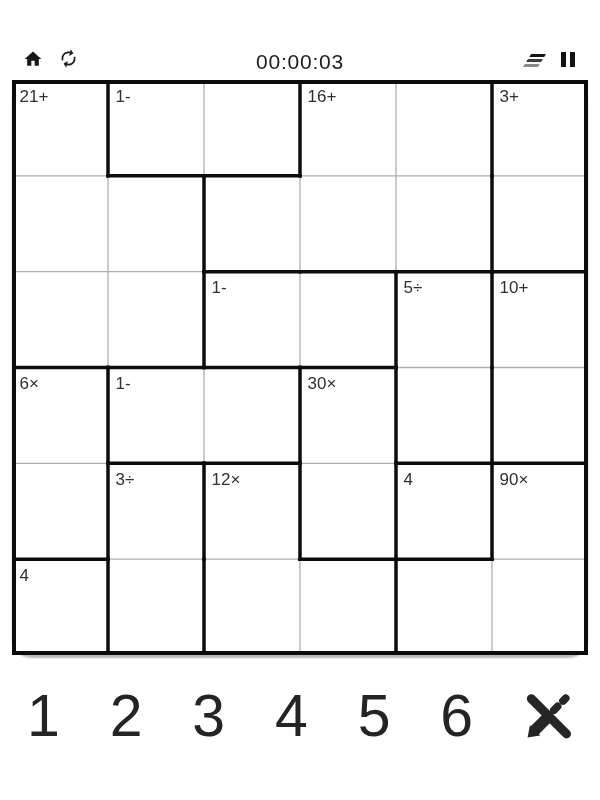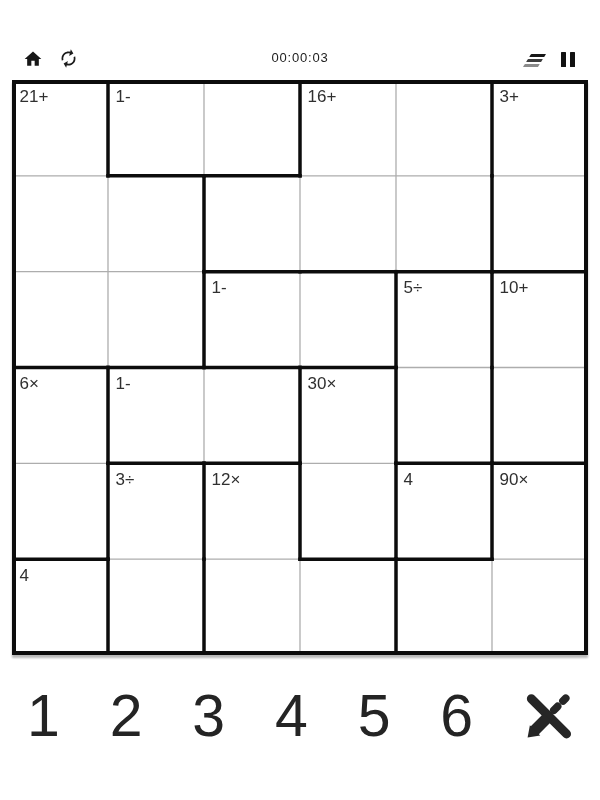--- a/index.html
+++ b/index.html
@@ -8,33 +8,34 @@
     font-family:"Liberation Sans",sans-serif;color:#222;
   }
   
   .header{position:absolute;left:0;top:44px;width:600px;height:36px;display:flex;align-items:center;}
   .hicon{position:absolute;display:flex;align-items:center;justify-content:center;cursor:pointer;}
   .hicon svg{display:block;}
   .home{left:23px;top:5px;width:20px;height:20px;}
   .restart{left:58px;top:4px;width:21px;height:21px;}
   .timer{
     position:absolute;left:0;top:6px;width:600px;text-align:center;
-    font-size:13px;letter-spacing:.8px;color:#212121;
+    font-size:21px;letter-spacing:.8px;color:#212121;
   }
   .sortmenu{right:55px;top:8px;width:22px;height:17px;flex-direction:column;justify-content:center;transform:skewX(-32deg);}
   .sortmenu span{display:block;width:15px;height:2.4px;margin:1.25px 0;border-radius:.5px;}
   .sortmenu .l1{background:#171717;}
   .sortmenu .l2{background:#3d3d3d;}
   .sortmenu .l3{background:#8b8b8b;}
   .pause{right:23px;top:6px;width:18px;height:18px;}
   .pause span{display:inline-block;width:4.6px;height:15px;background:#121212;margin:0 2.1px;border-radius:.5px;}
   
   .grid-wrap{
     position:absolute;left:12px;top:80px;width:576px;height:575px;
     box-shadow:0 2.5px 2px rgba(0,0,0,.28);
+    border-radius:19px;
   }
   .grid-wrap svg{display:block;}
   
   .keypad{
     position:absolute;left:0;top:676px;width:600px;height:80px;
     display:flex;align-items:center;justify-content:space-between;
     padding:0 27px;box-sizing:border-box;
   }
   .numkey{
     font-size:59px;line-height:1;color:#242424;cursor:pointer;

